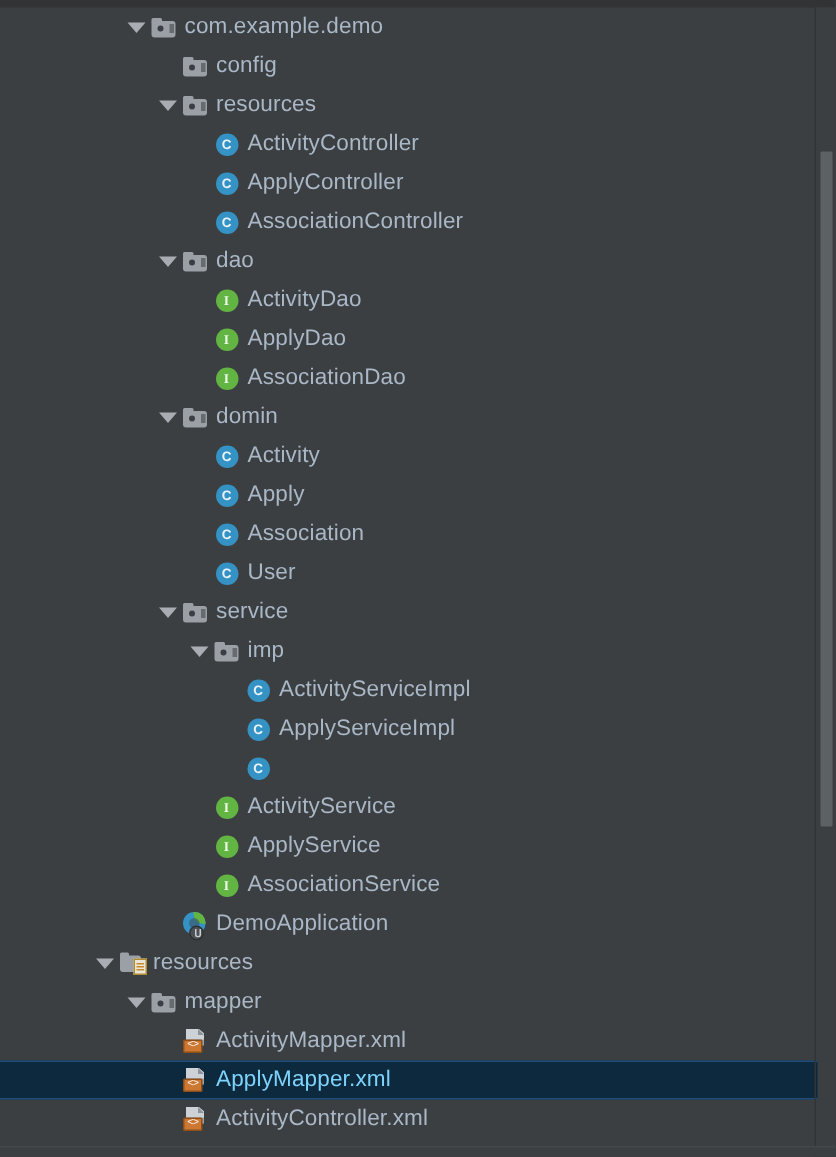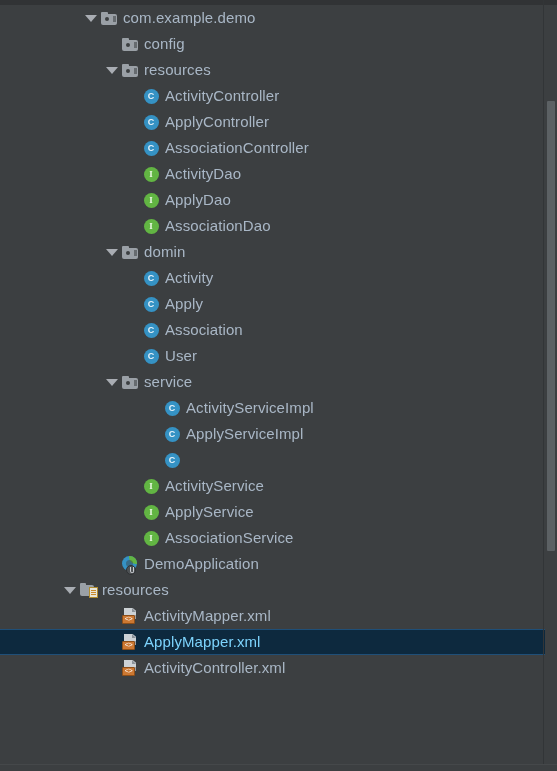--- a/index.html
+++ b/index.html
@@ -366,20 +366,35 @@
       </div>
       <div class="tree-row">
         <span class="indent" style="width: 124px;"></span>
         <span class="twisty empty"></span>
         <span class="icon">
           <span class="ic-class">C</span>
         </span>
         <span class="row-label">AssociationController</span>
       </div>
       <div class="tree-row">
+        <span class="indent" style="width: 103px;"></span>
+        <span class="twisty">
+          <span class="tri"></span>
+        </span>
+        <span class="icon">
+          <span class="ic-folder">
+            <span class="body"></span>
+            <span class="tab"></span>
+            <span class="dot"></span>
+            <span class="stripe"></span>
+          </span>
+        </span>
+        <span class="row-label">dao</span>
+      </div>
+      <div class="tree-row">
         <span class="indent" style="width: 124px;"></span>
         <span class="twisty empty"></span>
         <span class="icon">
           <span class="ic-interface">I</span>
         </span>
         <span class="row-label">ActivityDao</span>
       </div>
       <div class="tree-row">
         <span class="indent" style="width: 124px;"></span>
         <span class="twisty empty"></span>
@@ -450,20 +465,35 @@
         </span>
         <span class="icon">
           <span class="ic-folder">
             <span class="body"></span>
             <span class="tab"></span>
             <span class="dot"></span>
             <span class="stripe"></span>
           </span>
         </span>
         <span class="row-label">service</span>
+      </div>
+      <div class="tree-row">
+        <span class="indent" style="width: 124px;"></span>
+        <span class="twisty">
+          <span class="tri"></span>
+        </span>
+        <span class="icon">
+          <span class="ic-folder">
+            <span class="body"></span>
+            <span class="tab"></span>
+            <span class="dot"></span>
+            <span class="stripe"></span>
+          </span>
+        </span>
+        <span class="row-label">imp</span>
       </div>
       <div class="tree-row">
         <span class="indent" style="width: 145px;"></span>
         <span class="twisty empty"></span>
         <span class="icon">
           <span class="ic-class">C</span>
         </span>
         <span class="row-label">ActivityServiceImpl</span>
       </div>
       <div class="tree-row">
@@ -530,20 +560,35 @@
             <span class="badge">
               <i></i>
               <i></i>
               <i></i>
             </span>
           </span>
         </span>
         <span class="row-label">resources</span>
       </div>
       <div class="tree-row">
+        <span class="indent" style="width: 82px;"></span>
+        <span class="twisty">
+          <span class="tri"></span>
+        </span>
+        <span class="icon">
+          <span class="ic-folder">
+            <span class="body"></span>
+            <span class="tab"></span>
+            <span class="dot"></span>
+            <span class="stripe"></span>
+          </span>
+        </span>
+        <span class="row-label">mapper</span>
+      </div>
+      <div class="tree-row">
         <span class="indent" style="width: 103px;"></span>
         <span class="twisty empty"></span>
         <span class="icon">
           <span class="ic-xml">
             <span class="page"></span>
             <span class="shadow"></span>
             <span class="fold"></span>
             <span class="badge">&lt;&gt;</span>
           </span>
         </span>

